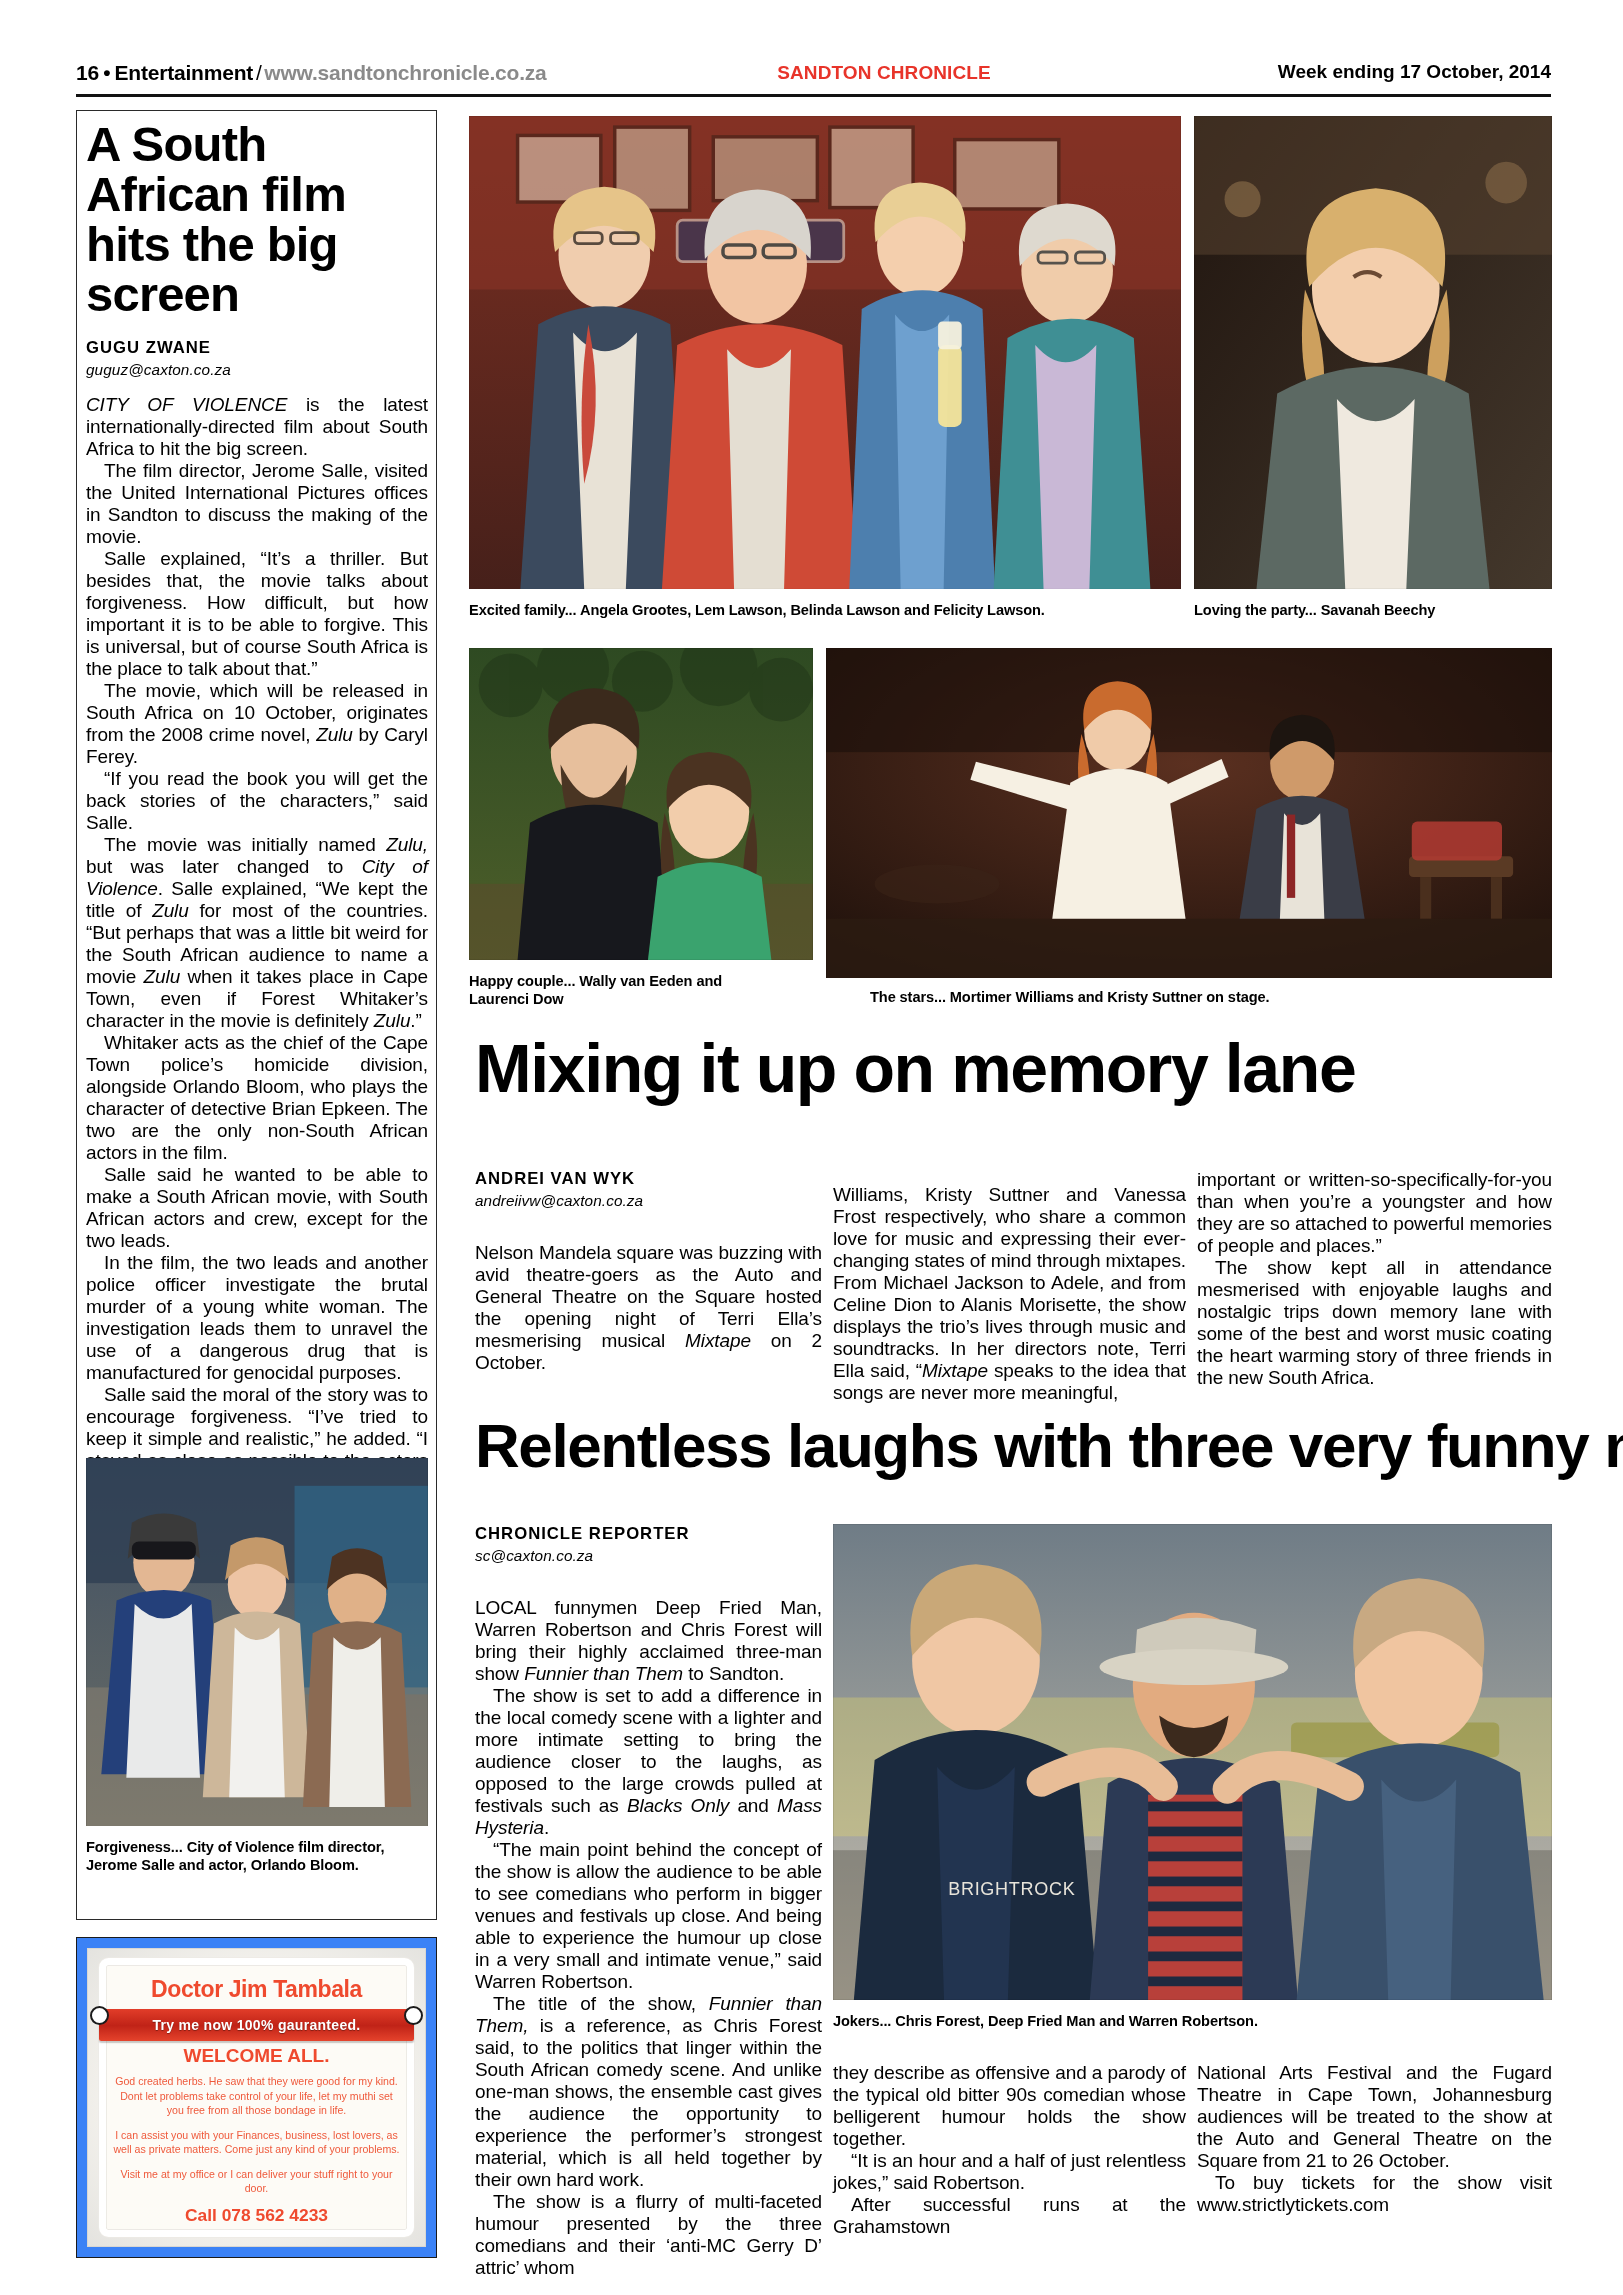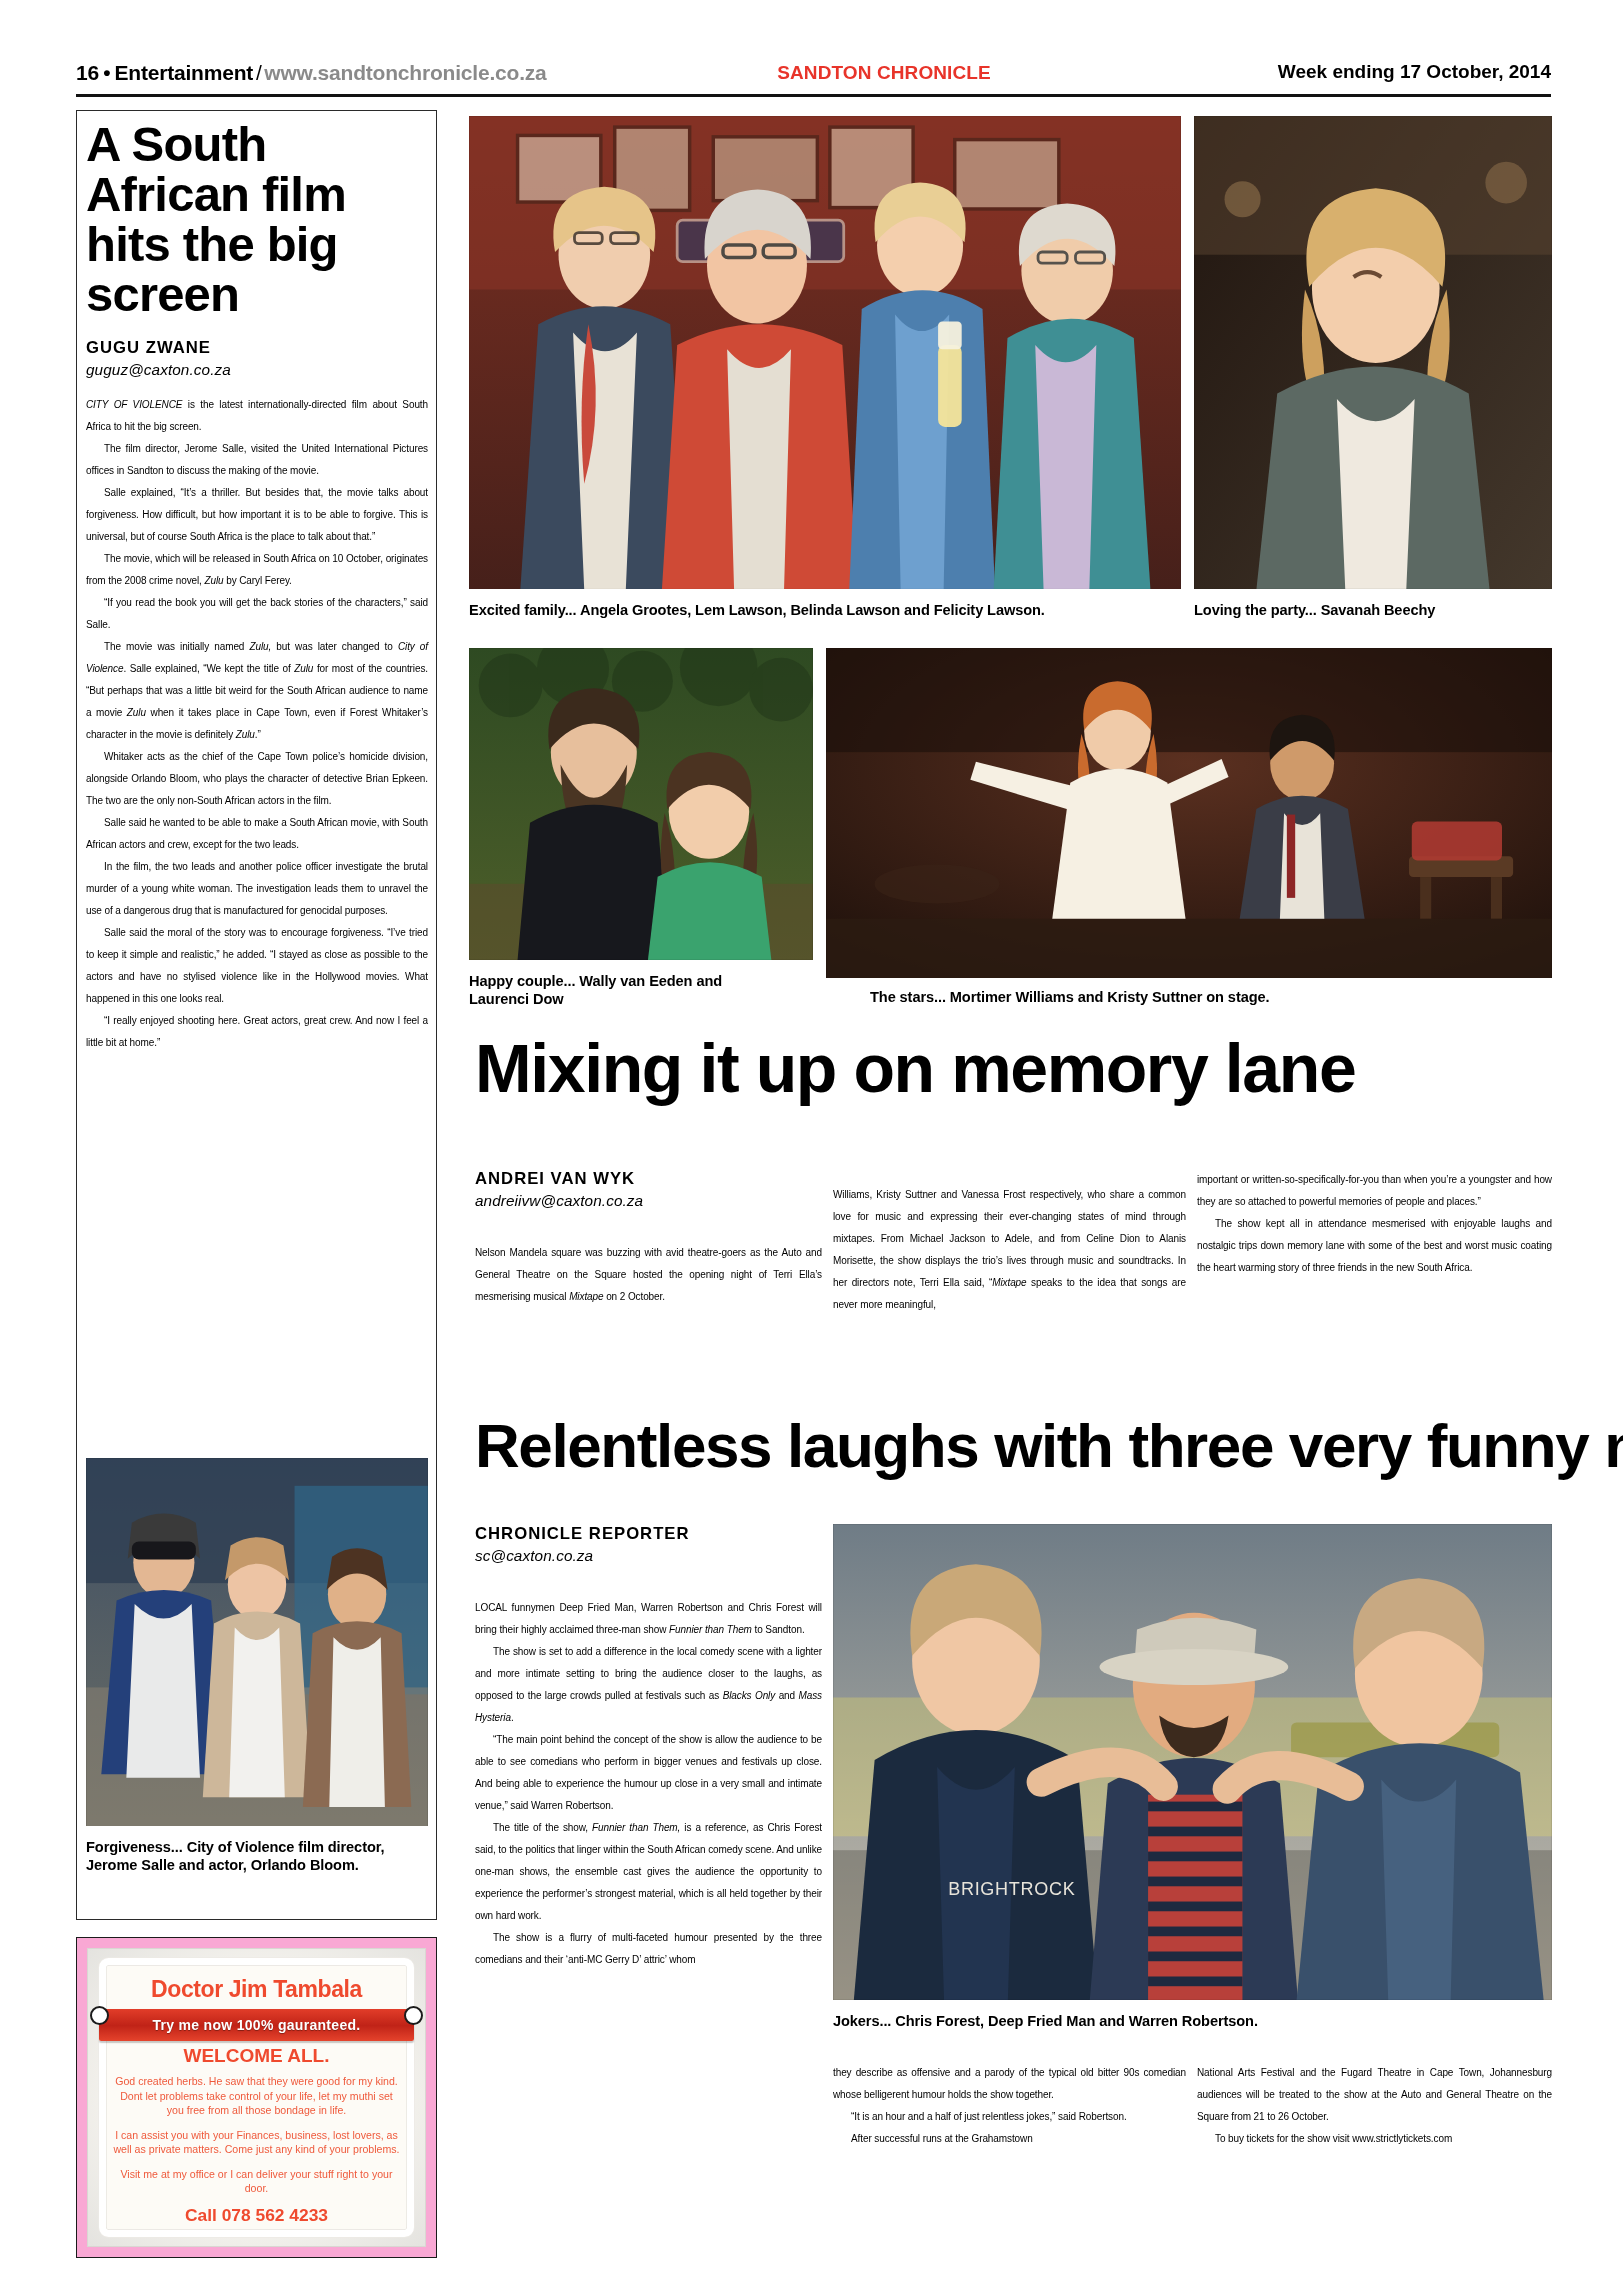--- a/index.html
+++ b/index.html
@@ -16,21 +16,21 @@
   .mh-left{position:absolute;left:0;top:0;white-space:nowrap;font-size:21px;font-weight:700;letter-spacing:-0.2px;font-stretch:condensed;}
   .mh-left .pg{color:#000;}
   .mh-left .slash{color:#000;font-weight:400;}
   .mh-left .url{color:#8a8a8a;}
   .mh-center{position:absolute;left:808px;top:0.7px;transform:translateX(-50%);color:#e8342a;font-size:19px;font-weight:700;letter-spacing:0.1px;white-space:nowrap;}
   .mh-right{position:absolute;right:0;top:0;font-size:19px;font-weight:700;white-space:nowrap;}
   .mh-rule{position:absolute;left:76px;top:94px;width:1475px;height:2.8px;background:#111;}
 
   
   .body-col{
-    font-size:10px;line-height:22px;text-align:justify;
+    font-size:19px;line-height:22px;text-align:justify;
     font-family:"Liberation Sans", sans-serif;
     letter-spacing:-0.1px;
   }
   .body-col p{margin:0;text-indent:18px;}
   .body-col p.first{text-indent:0;}
   .body-col i{font-style:italic;}
 
   .byline-name{font-size:16.7px;font-weight:700;letter-spacing:1px;margin:0 0 2.8px 0;}
   .byline-mail{font-size:15.3px;font-style:italic;margin:0;letter-spacing:0.1px;}
 
@@ -54,21 +54,21 @@
   .photo .ph-inner{position:absolute;inset:0;}
   .ph-border{box-shadow:0 0 0 0.7px rgba(0,0,0,.25) inset;}
 
   
   .bighead{
     font-weight:700;letter-spacing:-1.4px;font-stretch:condensed;
     white-space:nowrap;line-height:1;
   }
 
   
-  .adbox{position:absolute;left:76px;top:1937px;width:361px;height:321px;border:1.4px solid #1b1b1b;box-sizing:border-box;background:#f9a8d4;padding:9.7px;}
+  .adbox{position:absolute;left:76px;top:1937px;width:361px;height:321px;border:1.4px solid #1b1b1b;box-sizing:border-box;background:#3b82f6;padding:9.7px;}
   .adinner{
     position:relative;width:100%;height:100%;box-sizing:border-box;
     background:
       radial-gradient(ellipse at 50% 50%, #fdfbf7 0%, #f3f1ec 62%, #e4e3df 100%);
     border:0.7px solid #d9d7d2;
     overflow:hidden;
   }
   .ad-scallop{
     position:absolute;left:11px;top:9.7px;right:11px;bottom:9.7px;
     border:7px solid #ffffff;border-radius:9.7px;

